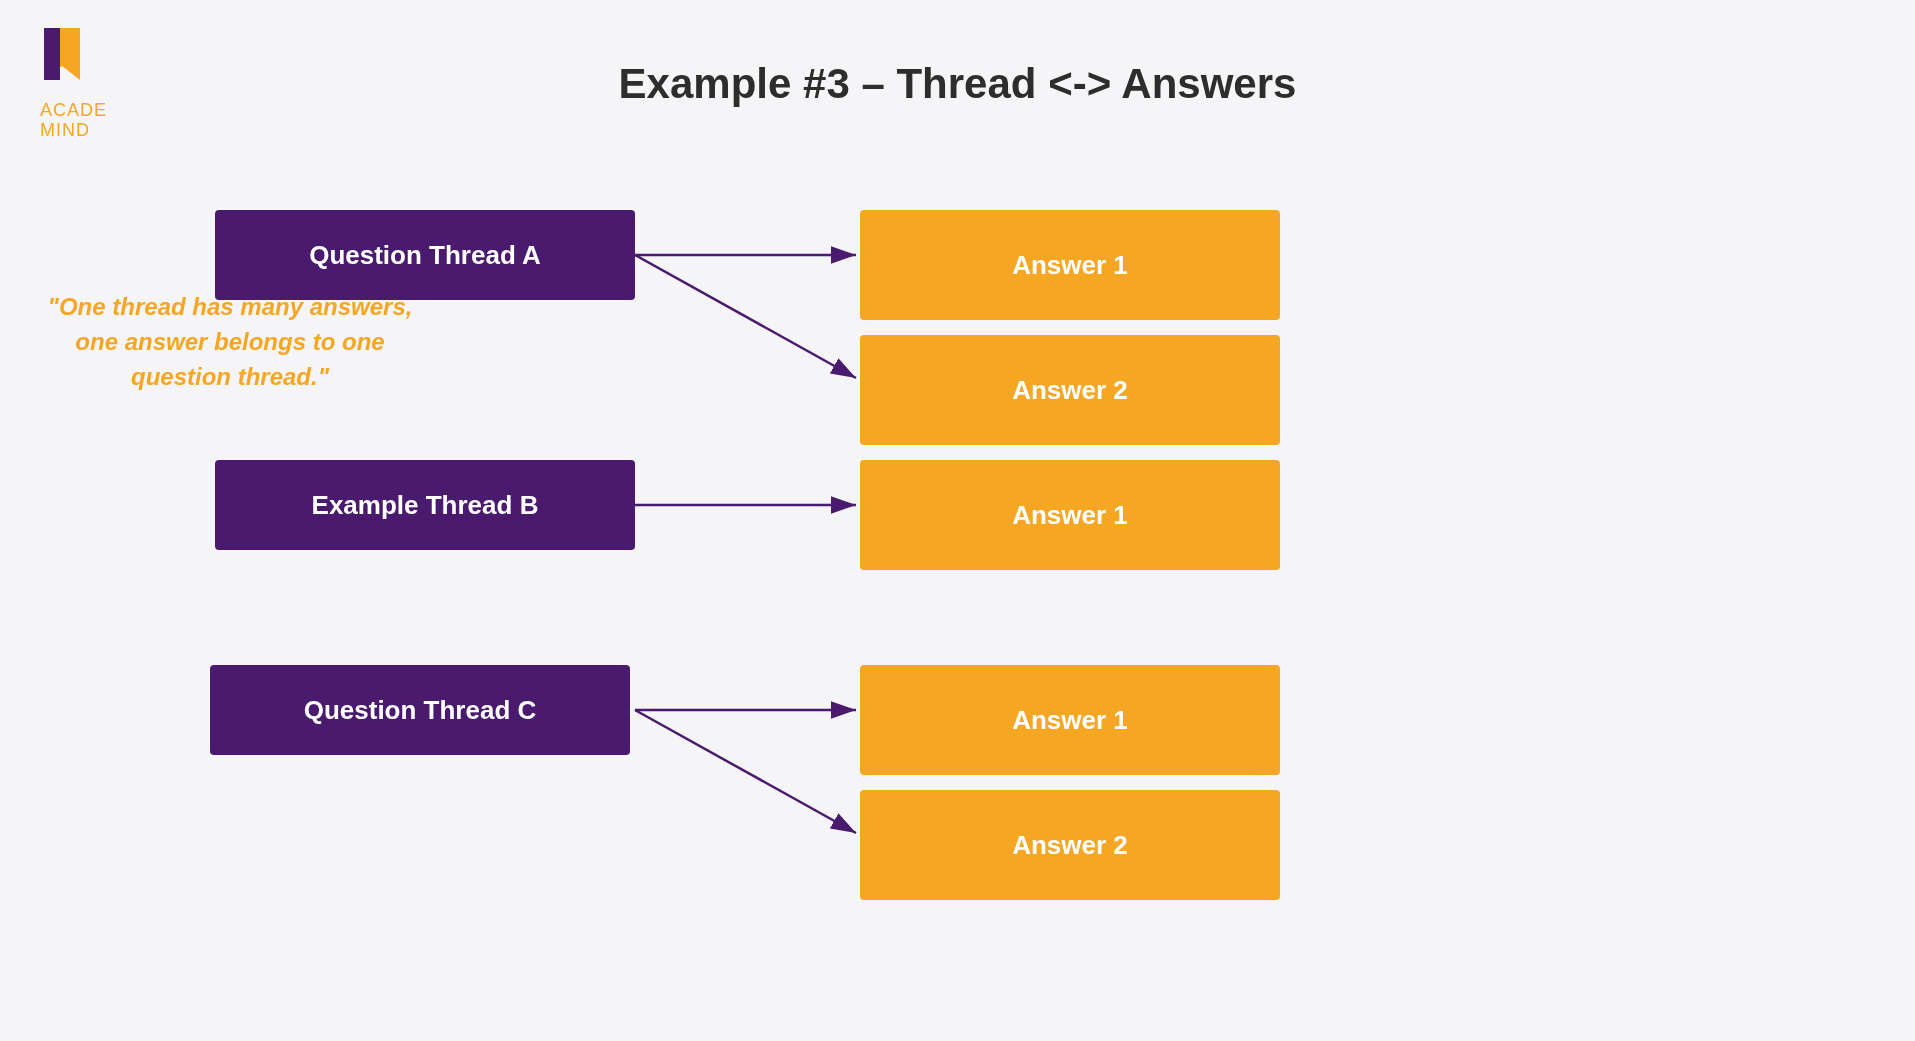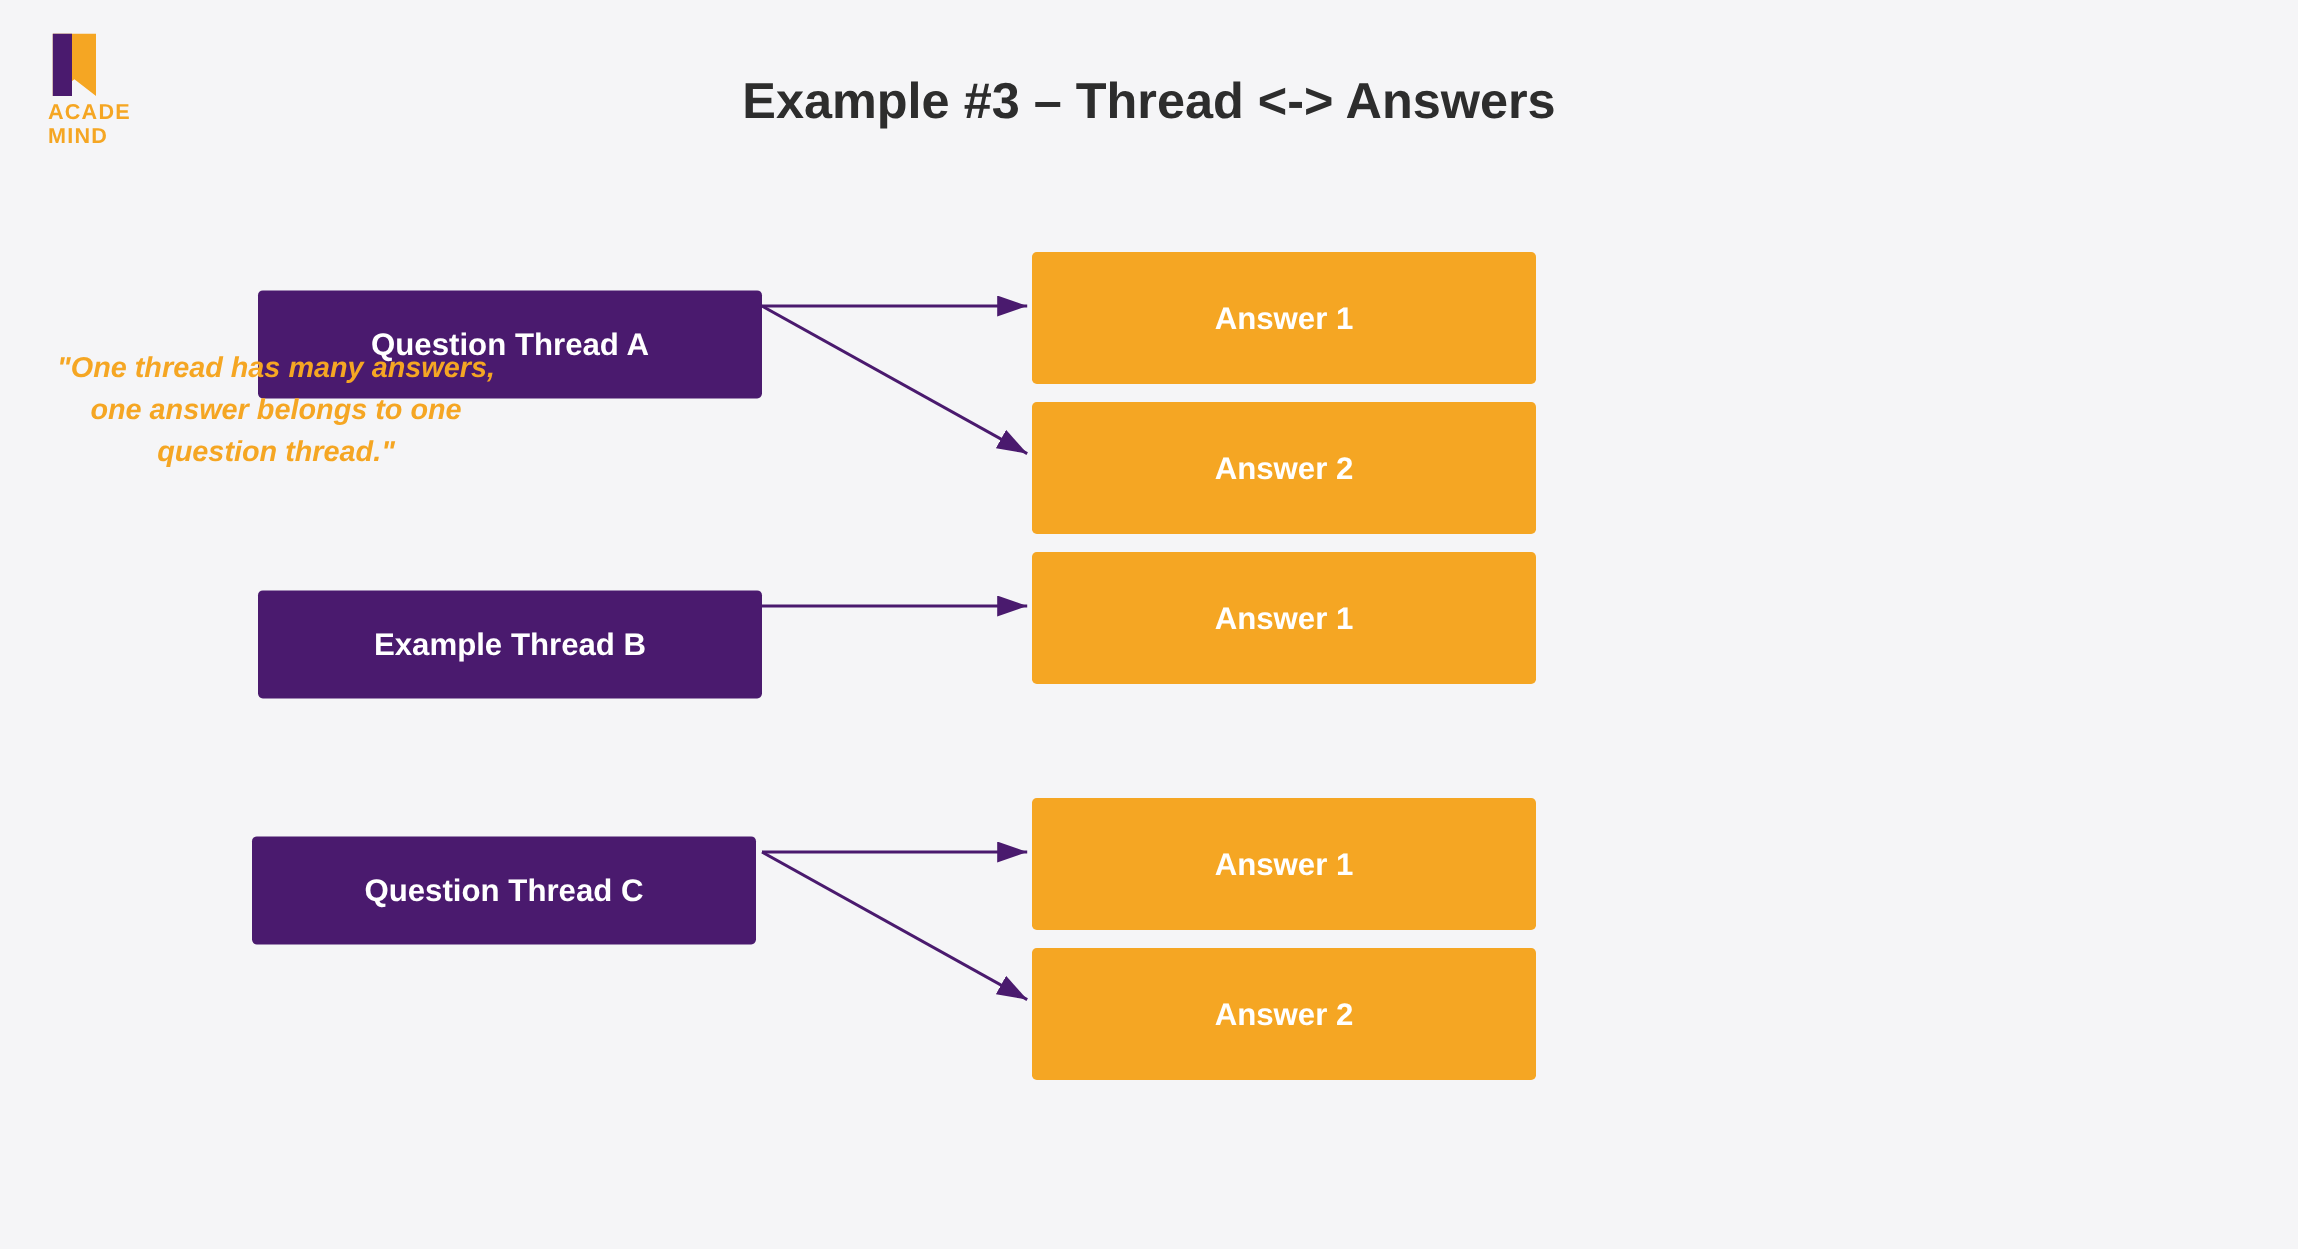--- a/index.html
+++ b/index.html
@@ -20,24 +20,24 @@
       display: flex;
       flex-direction: column;
       align-items: flex-start;
     }
     .logo-bookmark {
       width: 44px;
       height: 56px;
     }
     .logo-text {
       font-size: 18px;
-      font-weight: 700;
+      font-weight: 400;
       color: #3d2060;
       letter-spacing: 1px;
-      margin-top: 0;
+      margin-top: 17px;
       line-height: 1.1;
     }
     .logo-text span {
       color: #f5a623;
     }
 
     
     .page-title {
       text-align: center;
       font-size: 42px;
@@ -62,21 +62,20 @@
       background: #4a1a6e;
       color: white;
       display: flex;
       align-items: center;
       justify-content: center;
       font-size: 26px;
       font-weight: 600;
       border-radius: 4px;
       width: 420px;
       height: 90px;
-      margin-top: 32px;
     }
 
     .answer-box {
       position: absolute;
       background: #f5a623;
       color: white;
       display: flex;
       align-items: center;
       justify-content: center;
       font-size: 26px;

